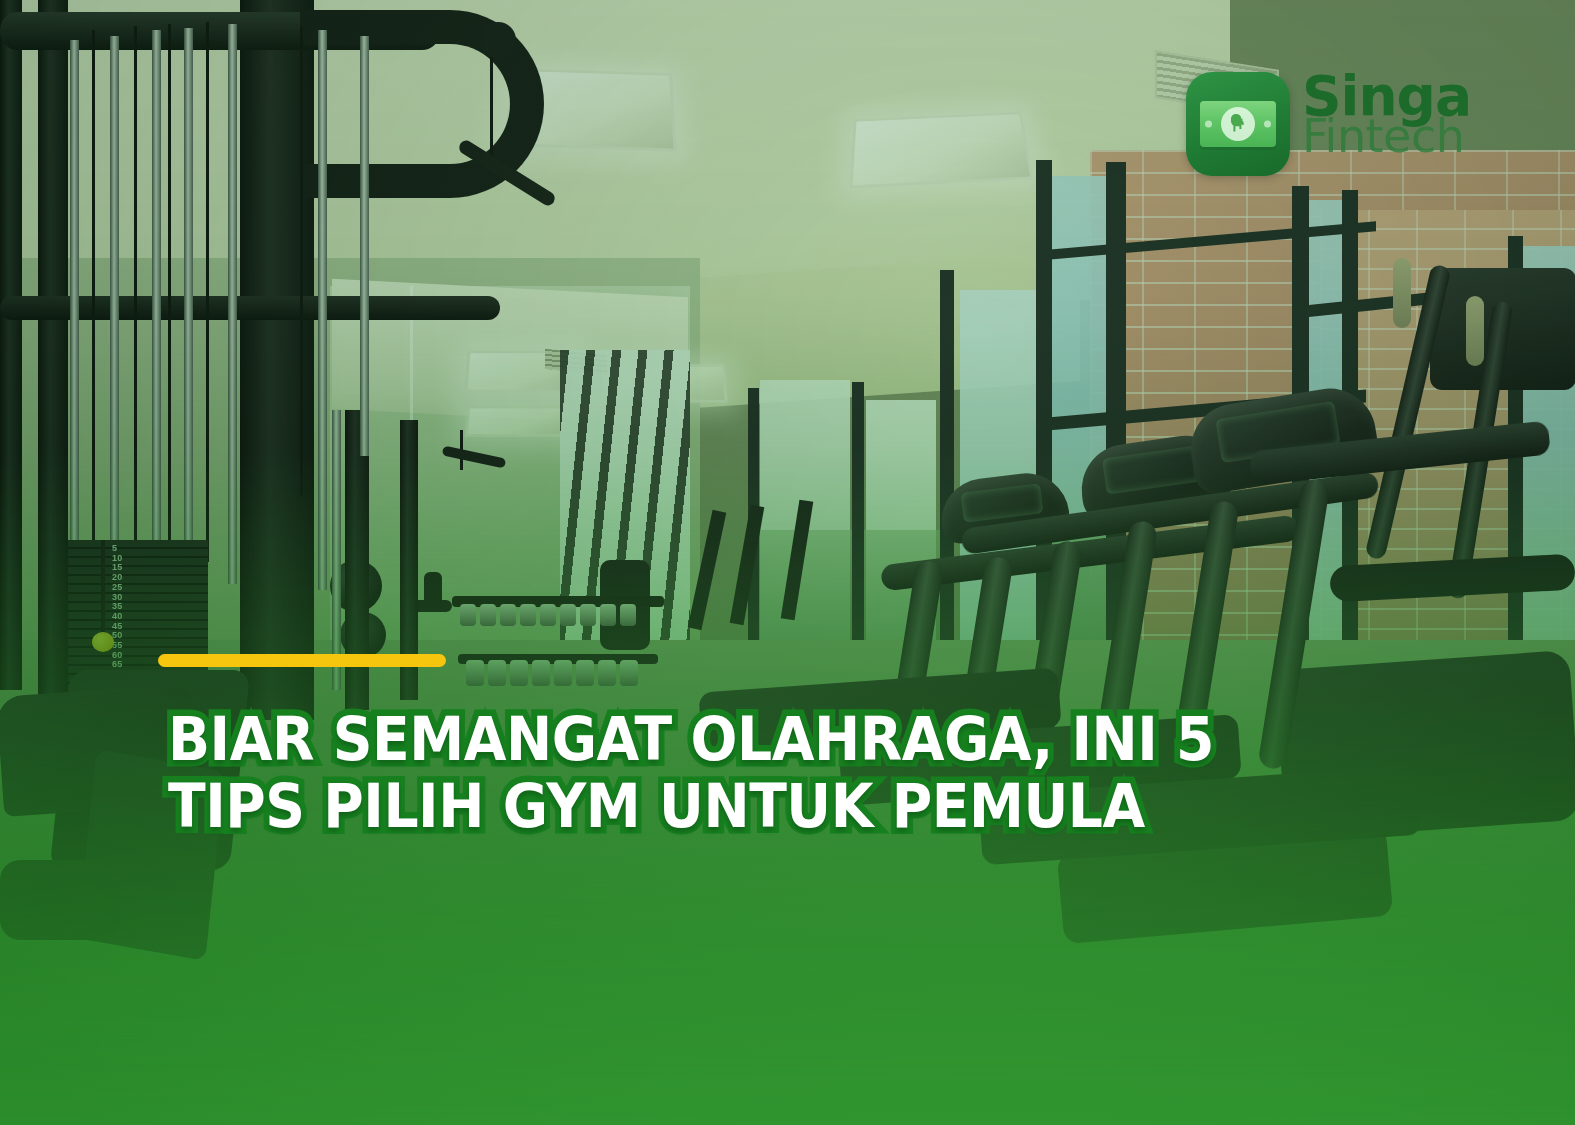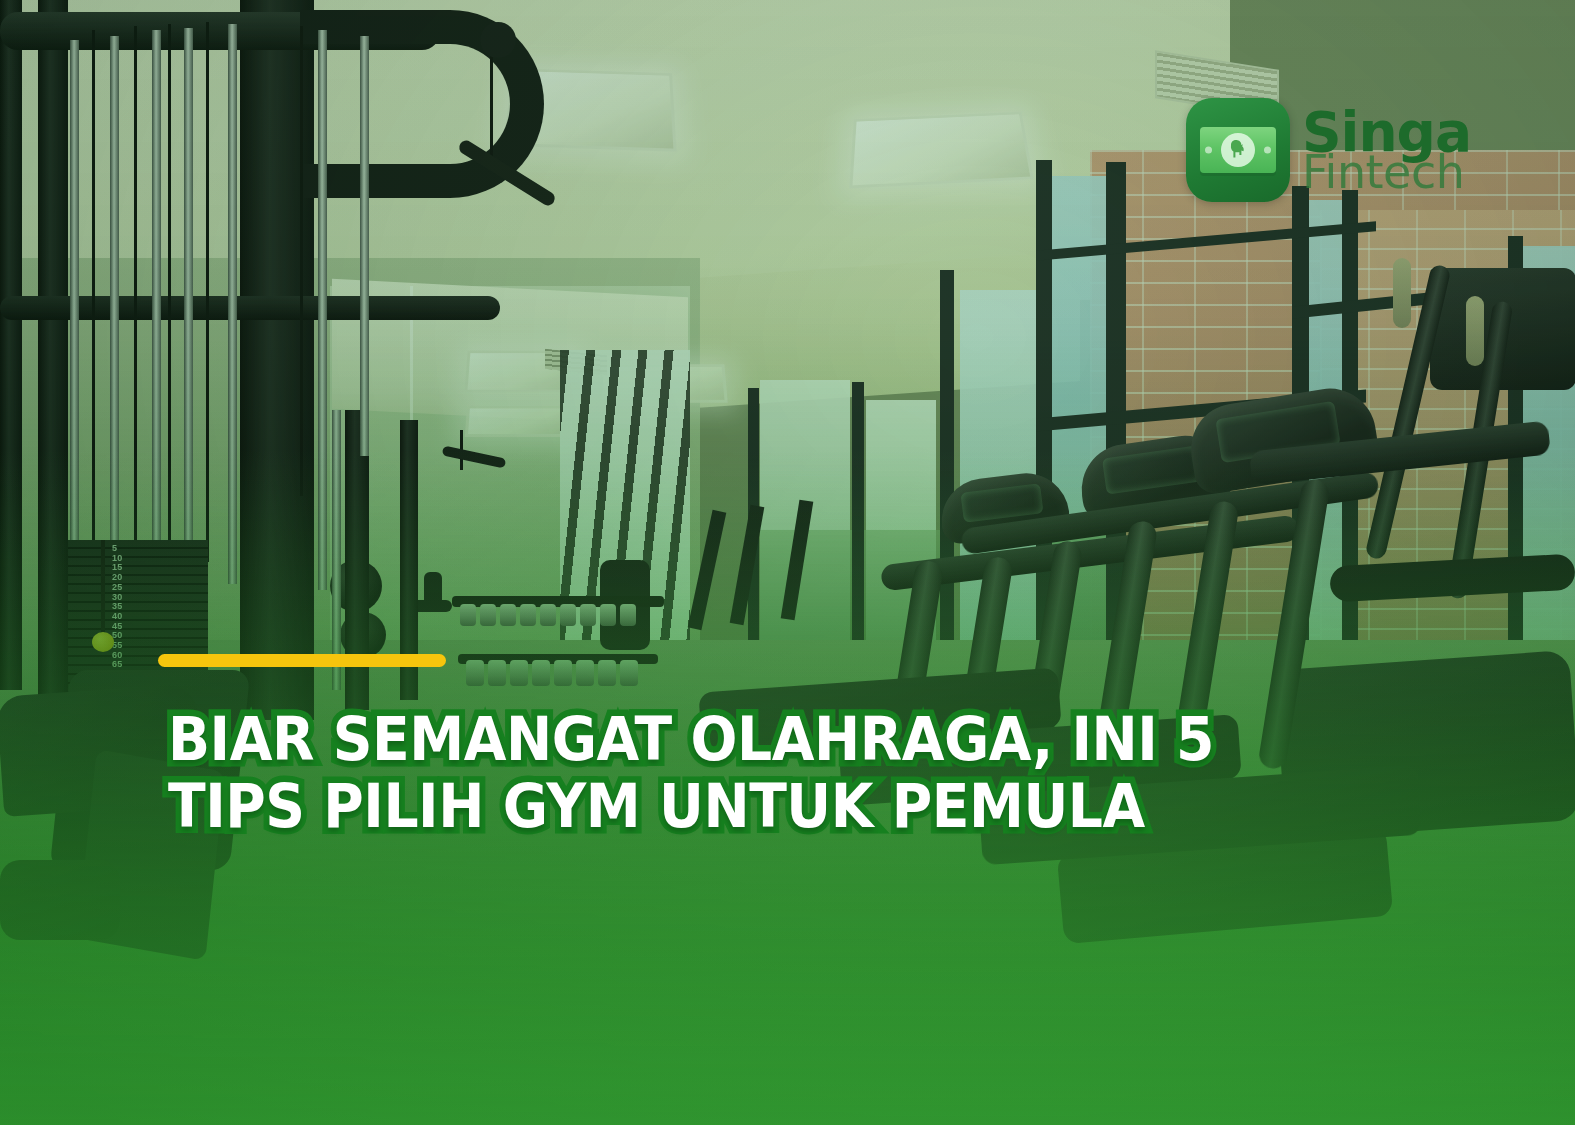--- a/index.html
+++ b/index.html
@@ -264,21 +264,21 @@
       rgba(60,180,56,.86) 100%);
   }
   .tint{
     position:absolute;inset:0;
     background:radial-gradient(ellipse at 62% 30%, rgba(120,200,120,.10), rgba(10,60,20,.26) 95%);
   }
 
   
   .logo{
     position:absolute;left:1186px;top:72px;width:300px;height:116px;
-    display:flex;align-items:center;gap:12px;margin-top:20px;
+    display:flex;gap:12px;
   }
   .logo-mark{
     width:104px;height:104px;border-radius:26px;flex:0 0 auto;
     background:linear-gradient(160deg,#2e9445 0%,#1f7a33 60%,#196a2b 100%);
     display:flex;align-items:center;justify-content:center;
     box-shadow:0 2px 8px rgba(0,0,0,.22);
   }
   .note{
     width:76px;height:46px;border-radius:4px;position:relative;
     background:linear-gradient(180deg,#7ed47f 0%,#5fc465 45%,#49b455 100%);

